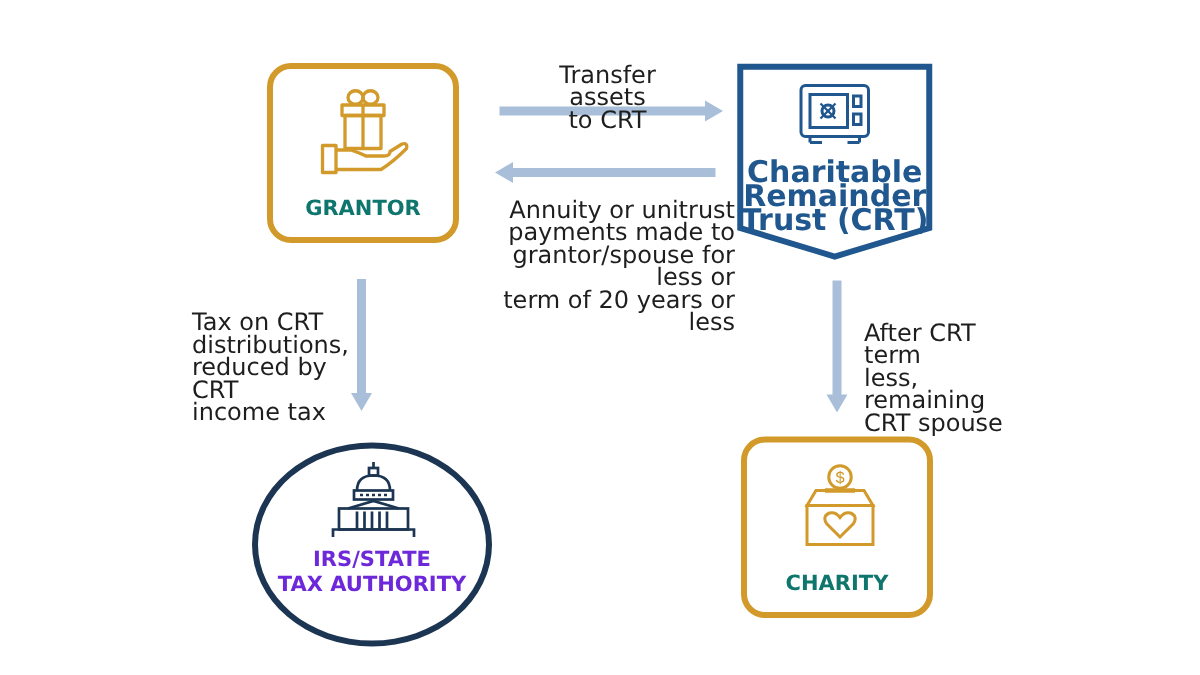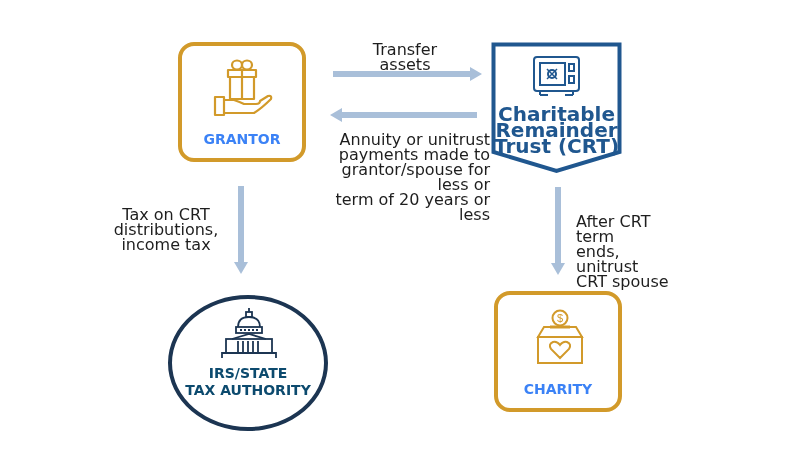--- a/index.html
+++ b/index.html
@@ -7,22 +7,22 @@
          font-family:"DejaVu Sans","Liberation Sans",sans-serif; }
   .node { position:absolute; box-sizing:border-box; background:#fff; }
   .grantor { left:178px; top:42px; width:128px; height:120px;
              border:4px solid #d29a2a; border-radius:16px; }
   .charity { left:494px; top:291px; width:128px; height:121px;
              border:4px solid #d29a2a; border-radius:16px; }
   .irs { left:168px; top:295px; width:160px; height:136px;
          border:4px solid #1c3552; border-radius:50%; }
   .crt { position:absolute; left:491px; top:42px; width:131px; height:132px; }
   .label { position:absolute; left:0; right:0; text-align:center; font-weight:bold; }
-  .gold { color:#3b82f6; font-size:14px;text-align:center; }
-  .navy { color:#0c4a6e; font-size:14px; line-height:17px; }
+  .gold { color:#0f766e; font-size:14px;text-align:center; }
+  .navy { color:#6d28d9; font-size:14px; line-height:17px; }
   .blue { color:#20578f; font-size:20px; line-height:16px; }
   .note { position:absolute; font-size:16px; line-height:15px; color:#1e1e1e; }
   svg.arrow { position:absolute; overflow:visible; }
 </style>
 </head>
 <body>
 
 <svg class="arrow" style="left:0;top:0" width="800" height="450">
   <rect x="333" y="71" width="138" height="6" fill="#a9bfd9"></rect>
   <polygon points="470,67 482,74 470,81" fill="#a9bfd9"></polygon>
@@ -35,35 +35,37 @@
   <rect x="238" y="186" width="6" height="77" fill="#a9bfd9"></rect>
   <polygon points="234,262 248,262 241,274" fill="#a9bfd9"></polygon>
 </svg>
 <svg class="arrow" style="left:0;top:0" width="800" height="450">
   <rect x="555" y="187" width="6" height="77" fill="#a9bfd9"></rect>
   <polygon points="551,263 565,263 558,275" fill="#a9bfd9"></polygon>
 </svg>
 
 <div class="note" style="left:345px;top:42px;width:120px;text-align:center;">
   <div>Transfer assets</div>
+  <div>to CRT</div>
 </div>
 <div class="note" style="left:330px;top:132px;width:160px;text-align:right;">
   <div>Annuity or unitrust</div>
   <div>payments made to</div>
   <div>grantor/spouse for less or</div>
   <div>term of 20 years or less</div>
 </div>
-<div class="note" style="left:112px;top:207px;width:108px;text-align:center;">
+<div class="note" style="left:128px;top:207px;width:108px;text-align:left;">
   <div>Tax on CRT</div>
   <div>distributions,</div>
+  <div>reduced by CRT</div>
   <div>income tax</div>
 </div>
 <div class="note" style="left:576px;top:214px;width:110px;text-align:left;">
   <div>After CRT term</div>
-  <div>ends, unitrust</div>
+  <div>less, remaining</div>
   <div>CRT spouse</div>
 </div>
 
 <div class="node grantor">
   <svg style="position:absolute;left:28px;top:10px" width="66" height="64" viewBox="0 0 66 64" fill="none" stroke="#d29a2a" stroke-width="2.2" stroke-linejoin="round">
     <ellipse cx="27" cy="9" rx="5" ry="4.5"></ellipse>
     <ellipse cx="37" cy="9" rx="5" ry="4.5"></ellipse>
     <rect x="18" y="14" width="28" height="7"></rect>
     <rect x="20" y="21" width="24" height="22"></rect>
     <line x1="32" y1="14" x2="32" y2="43"></line>

